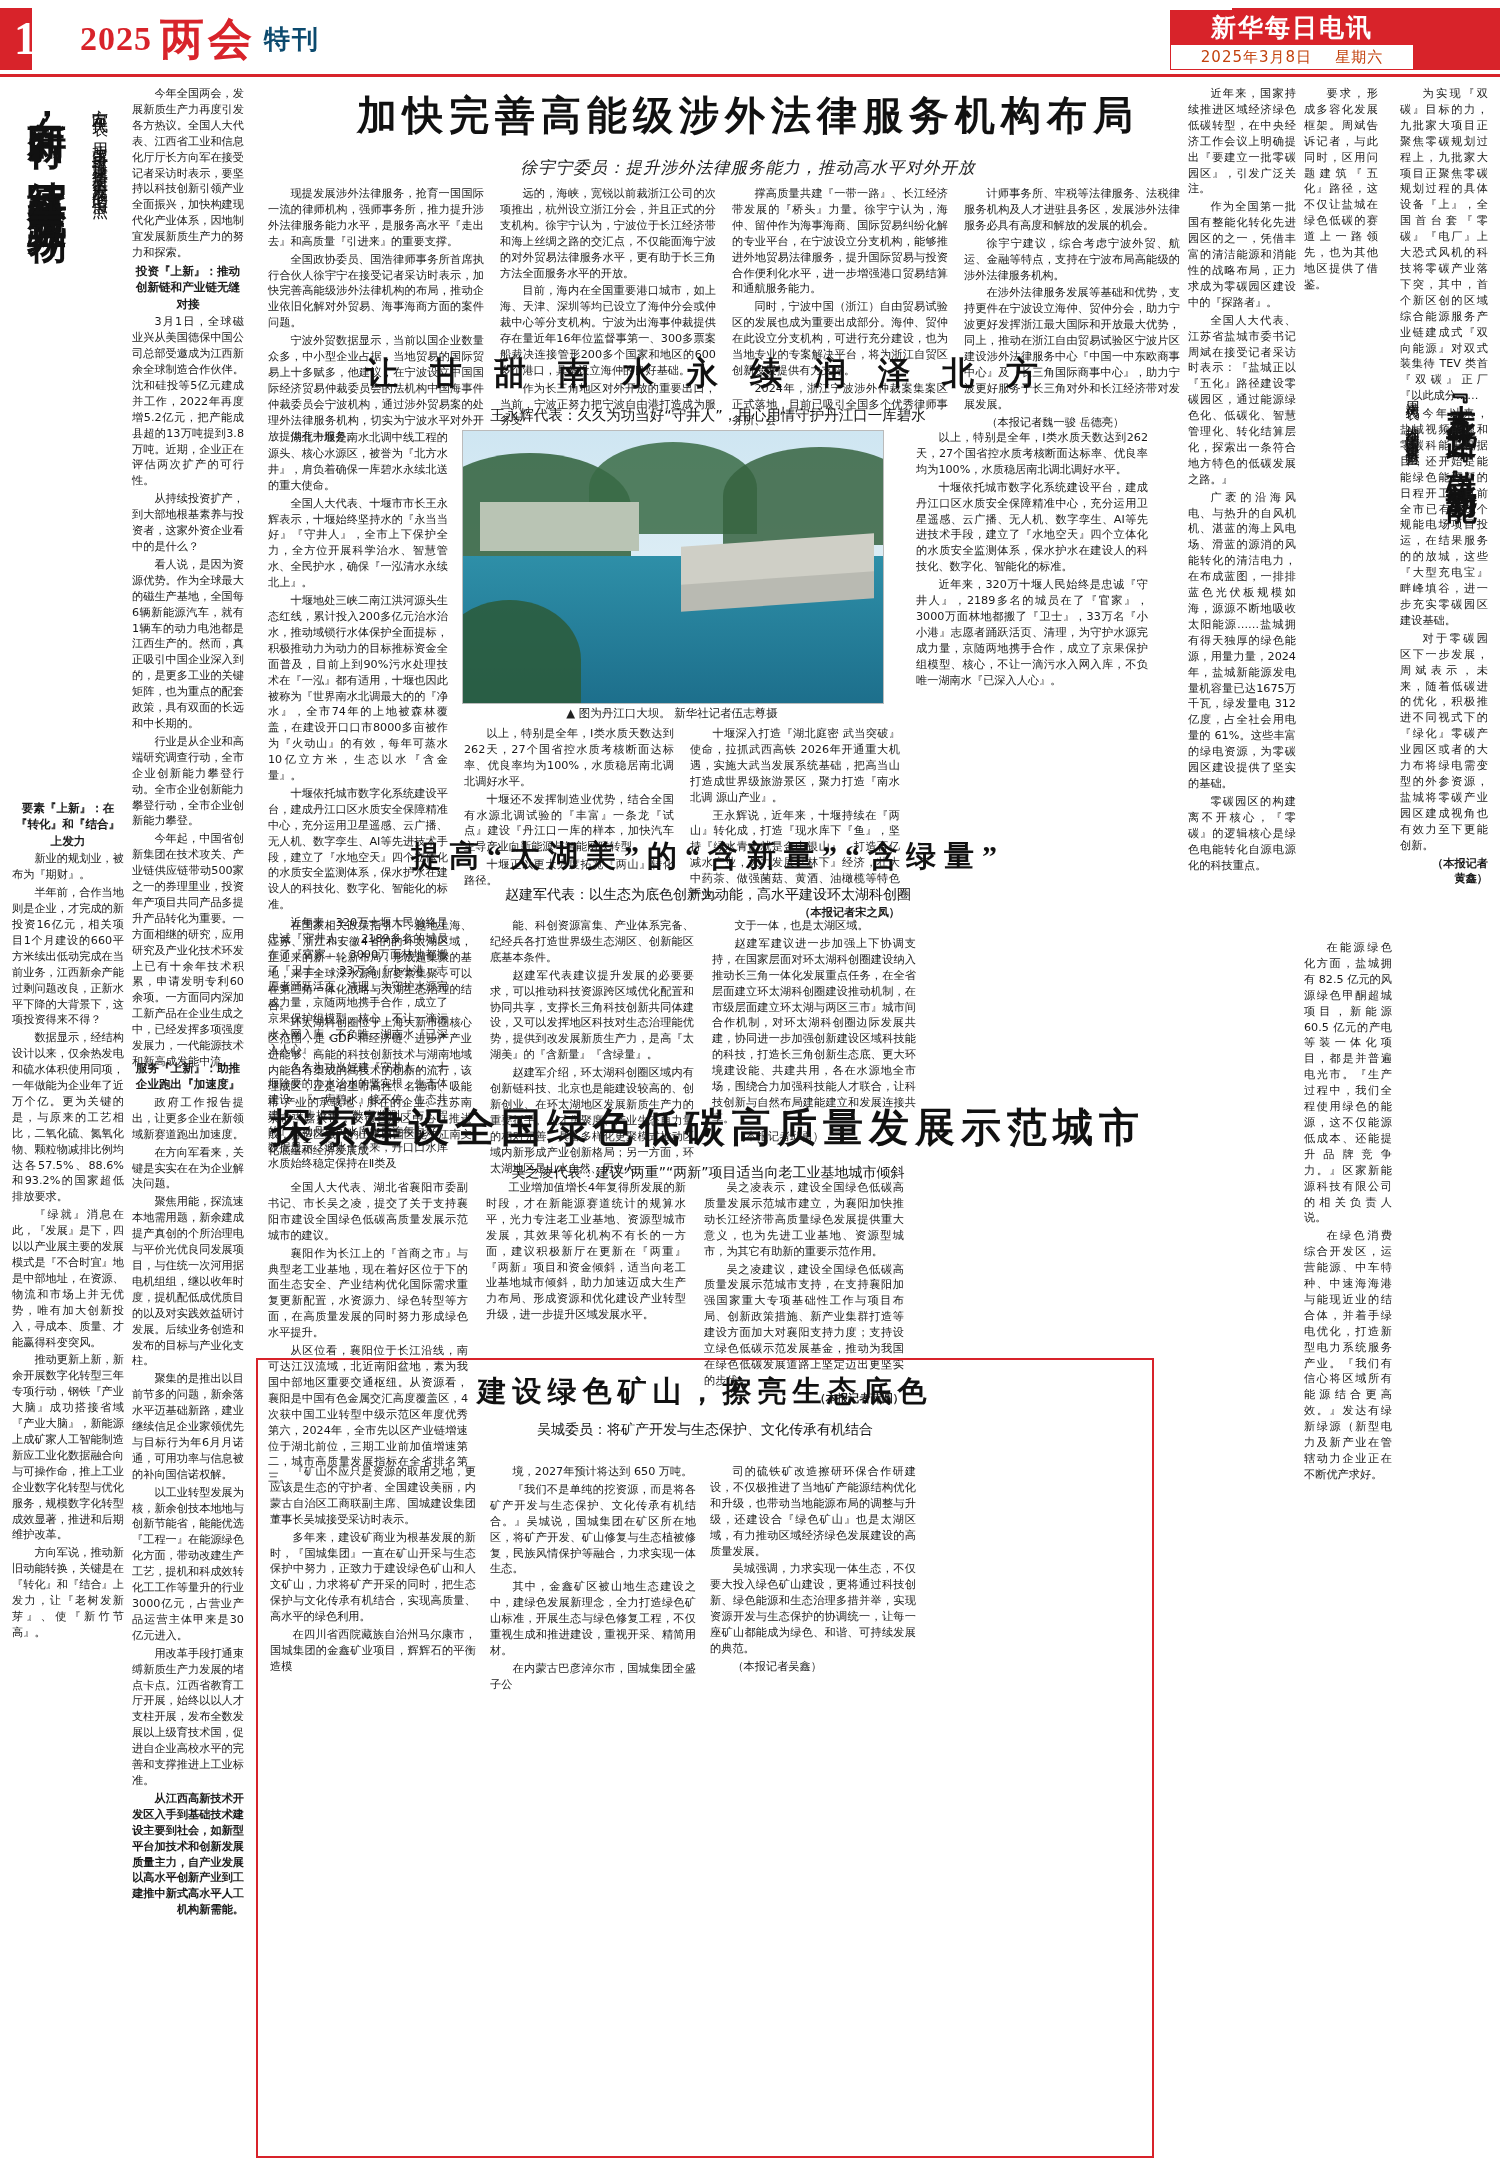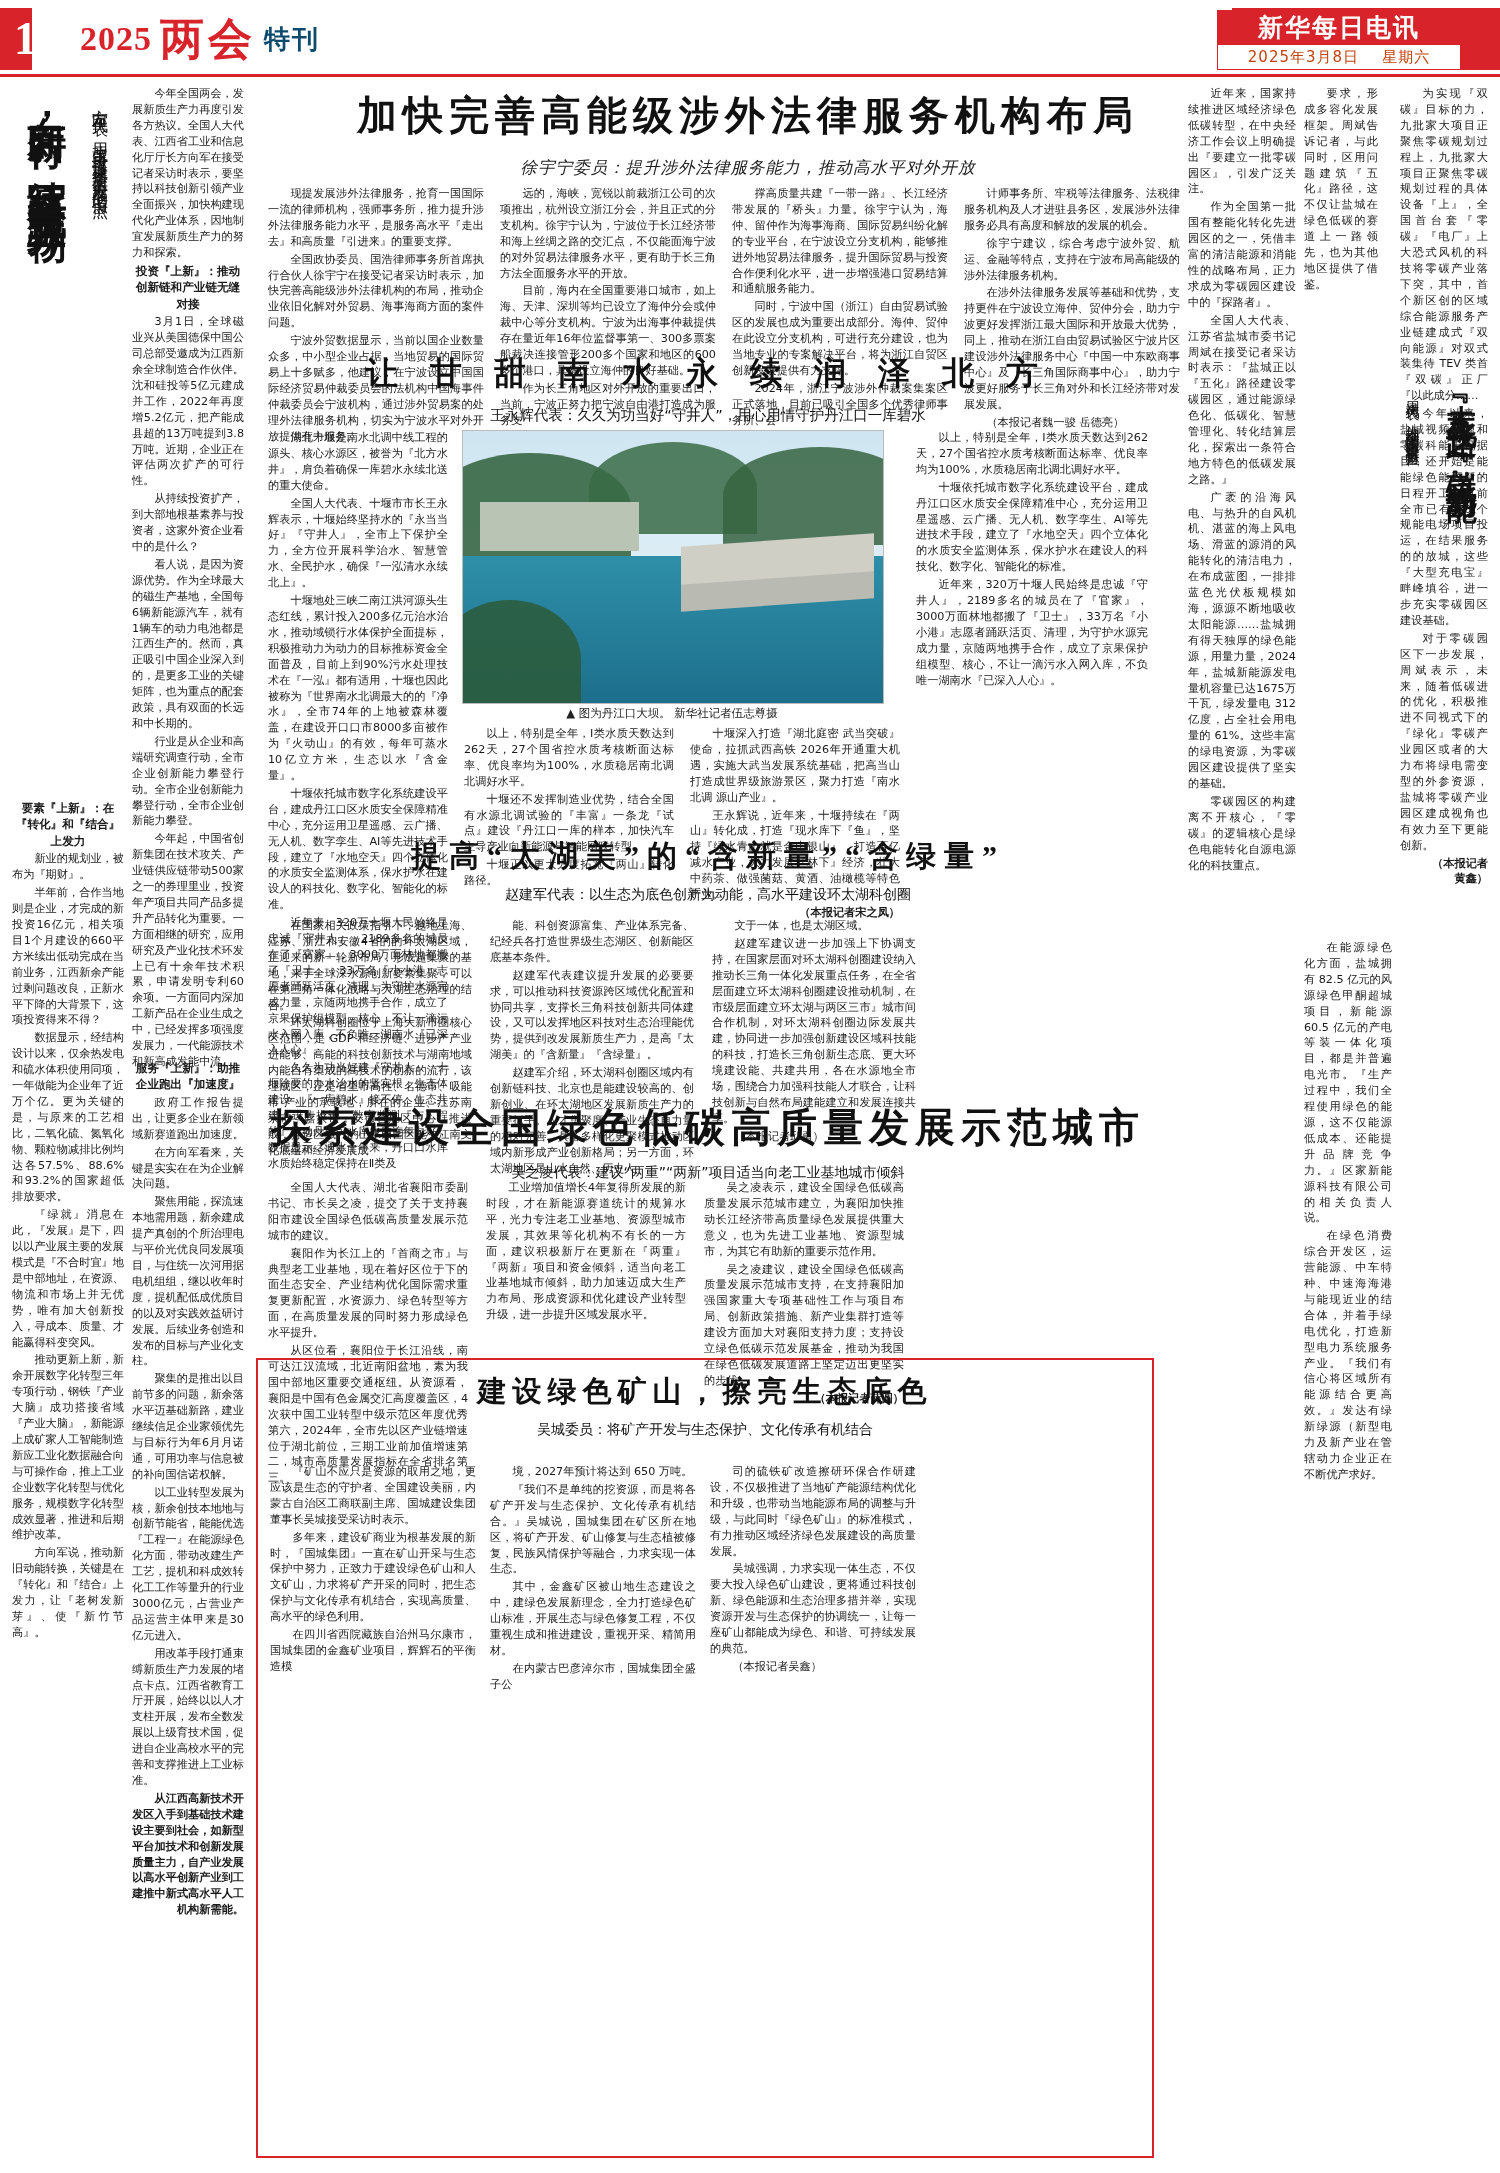--- a/index.html
+++ b/index.html
@@ -1,20 +1,20 @@
 <!DOCTYPE html>
 <html><head>
 <meta charset="utf-8">
 <style>
   html,body{margin:0;padding:0;background:#fff;}
   body{width:1500px;height:2173px;font-family:"DejaVu Sans","Liberation Sans",sans-serif;color:#111;}
   .page{position:relative;width:1500px;height:2173px;overflow:hidden;background:#fff;}
 
   
-  .masthead{position:absolute;left:0;top:0;width:1424px;height:78px;padding-left:47px;}
+  .masthead{position:absolute;left:0;top:0;width:1424px;height:78px;}
   .mh-redbar{position:absolute;left:0;top:8px;width:1500px;height:62px;background:#d8232a;}
   .mh-white{position:absolute;left:32px;top:8px;width:1200px;height:62px;background:#fff;}
   .pagenum{position:absolute;left:14px;top:10px;width:44px;height:58px;color:#fff;font-size:46px;font-weight:bold;font-family:"Liberation Serif",serif;text-align:center;line-height:58px;}
   .mh-title{position:absolute;left:80px;top:12px;height:54px;display:flex;align-items:center;gap:8px;}
   .mh-year{font-family:"Liberation Serif",serif;font-size:34px;color:#d8232a;font-weight:bold;letter-spacing:1px;}
   .mh-two{font-family:"Liberation Serif",serif;font-size:44px;color:#d8232a;font-weight:bold;letter-spacing:4px;}
   .mh-sp{font-family:"Liberation Serif",serif;font-size:26px;color:#0c4a6e;font-weight:bold;letter-spacing:2px;}
   .mh-right{position:absolute;right:10px;top:10px;width:242px;height:58px;background:#fff;border:1px solid #d8232a;}
   .mh-brand{position:absolute;left:0;top:0;width:242px;height:34px;background:#d8232a;color:#fff;font-family:"Liberation Serif",serif;font-size:25px;font-weight:bold;text-align:center;line-height:34px;letter-spacing:2px;}
   .mh-date{position:absolute;left:0;top:34px;width:242px;height:24px;color:#c2410c;font-size:15px;text-align:center;line-height:24px;letter-spacing:1px;}
@@ -266,21 +266,21 @@
         <p>多年来，建设矿商业为根基发展的新时，『国城集团』一直在矿山开采与生态保护中努力，正致力于建设绿色矿山和人文矿山，力求将矿产开采的同时，把生态保护与文化传承有机结合，实现高质量、高水平的绿色利用。</p>
         <p>在四川省西院藏族自治州马尔康市，国城集团的金鑫矿业项目，辉辉石的平衡造模</p>
       </div>
       <div class="col">
         <p>境，2027年预计将达到 650 万吨。</p>
         <p>『我们不是单纯的挖资源，而是将各矿产开发与生态保护、文化传承有机结合。』吴城说，国城集团在矿区所在地区，将矿产开发、矿山修复与生态植被修复，民族风情保护等融合，力求实现一体生态。</p>
         <p>其中，金鑫矿区被山地生态建设之中，建绿色发展新理念，全力打造绿色矿山标准，开展生态与绿色修复工程，不仅重视生成和推进建设，重视开采、精简用材。</p>
         <p>在内蒙古巴彦淖尔市，国城集团全盛子公</p>
       </div>
       <div class="col">
-        <p>司的硫铁矿改造擦研环保合作研建设，不仅极推进了当地矿产能源结构优化和升级，也带动当地能源布局的调整与升级，与此同时『绿色矿山』的标准模式，有力推动区域经济绿色发展建设的高质量发展。</p>
+        <p>司的硫铁矿改造擦研环保合作研建设，不仅极推进了当地矿产能源结构优化和升级，也带动当地能源布局的调整与升级，还建设合『绿色矿山』也是太湖区域，有力推动区域经济绿色发展建设的高质量发展。</p>
         <p>吴城强调，力求实现一体生态，不仅要大投入绿色矿山建设，更将通过科技创新、绿色能源和生态治理多措并举，实现资源开发与生态保护的协调统一，让每一座矿山都能成为绿色、和谐、可持续发展的典范。</p>
         <p>（本报记者吴鑫）</p>
         <p class="sig"></p>
       </div>
       <div class="col"></div>
     </div>
   </div>
 
   <div class="rightband">
     <div class="vtext rb-main">走『五化』之路，『碳』寻新动能</div>

